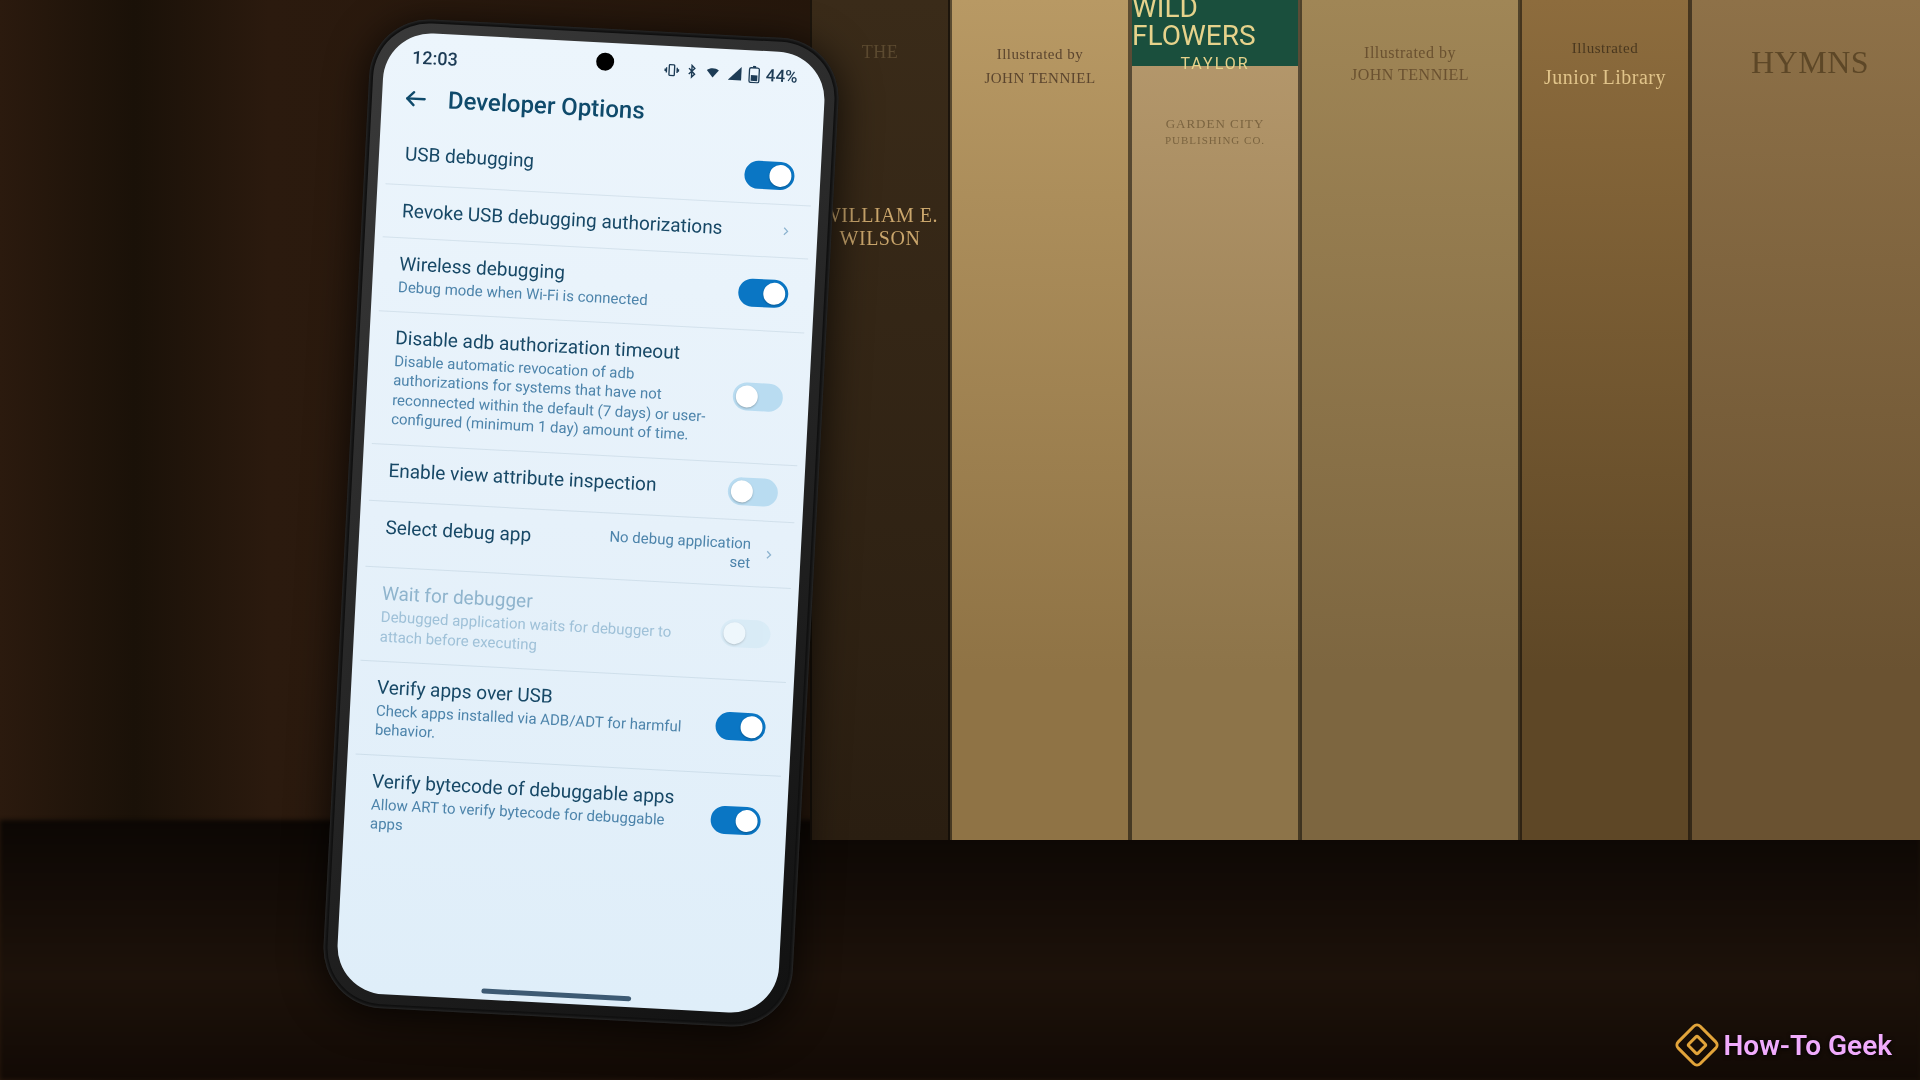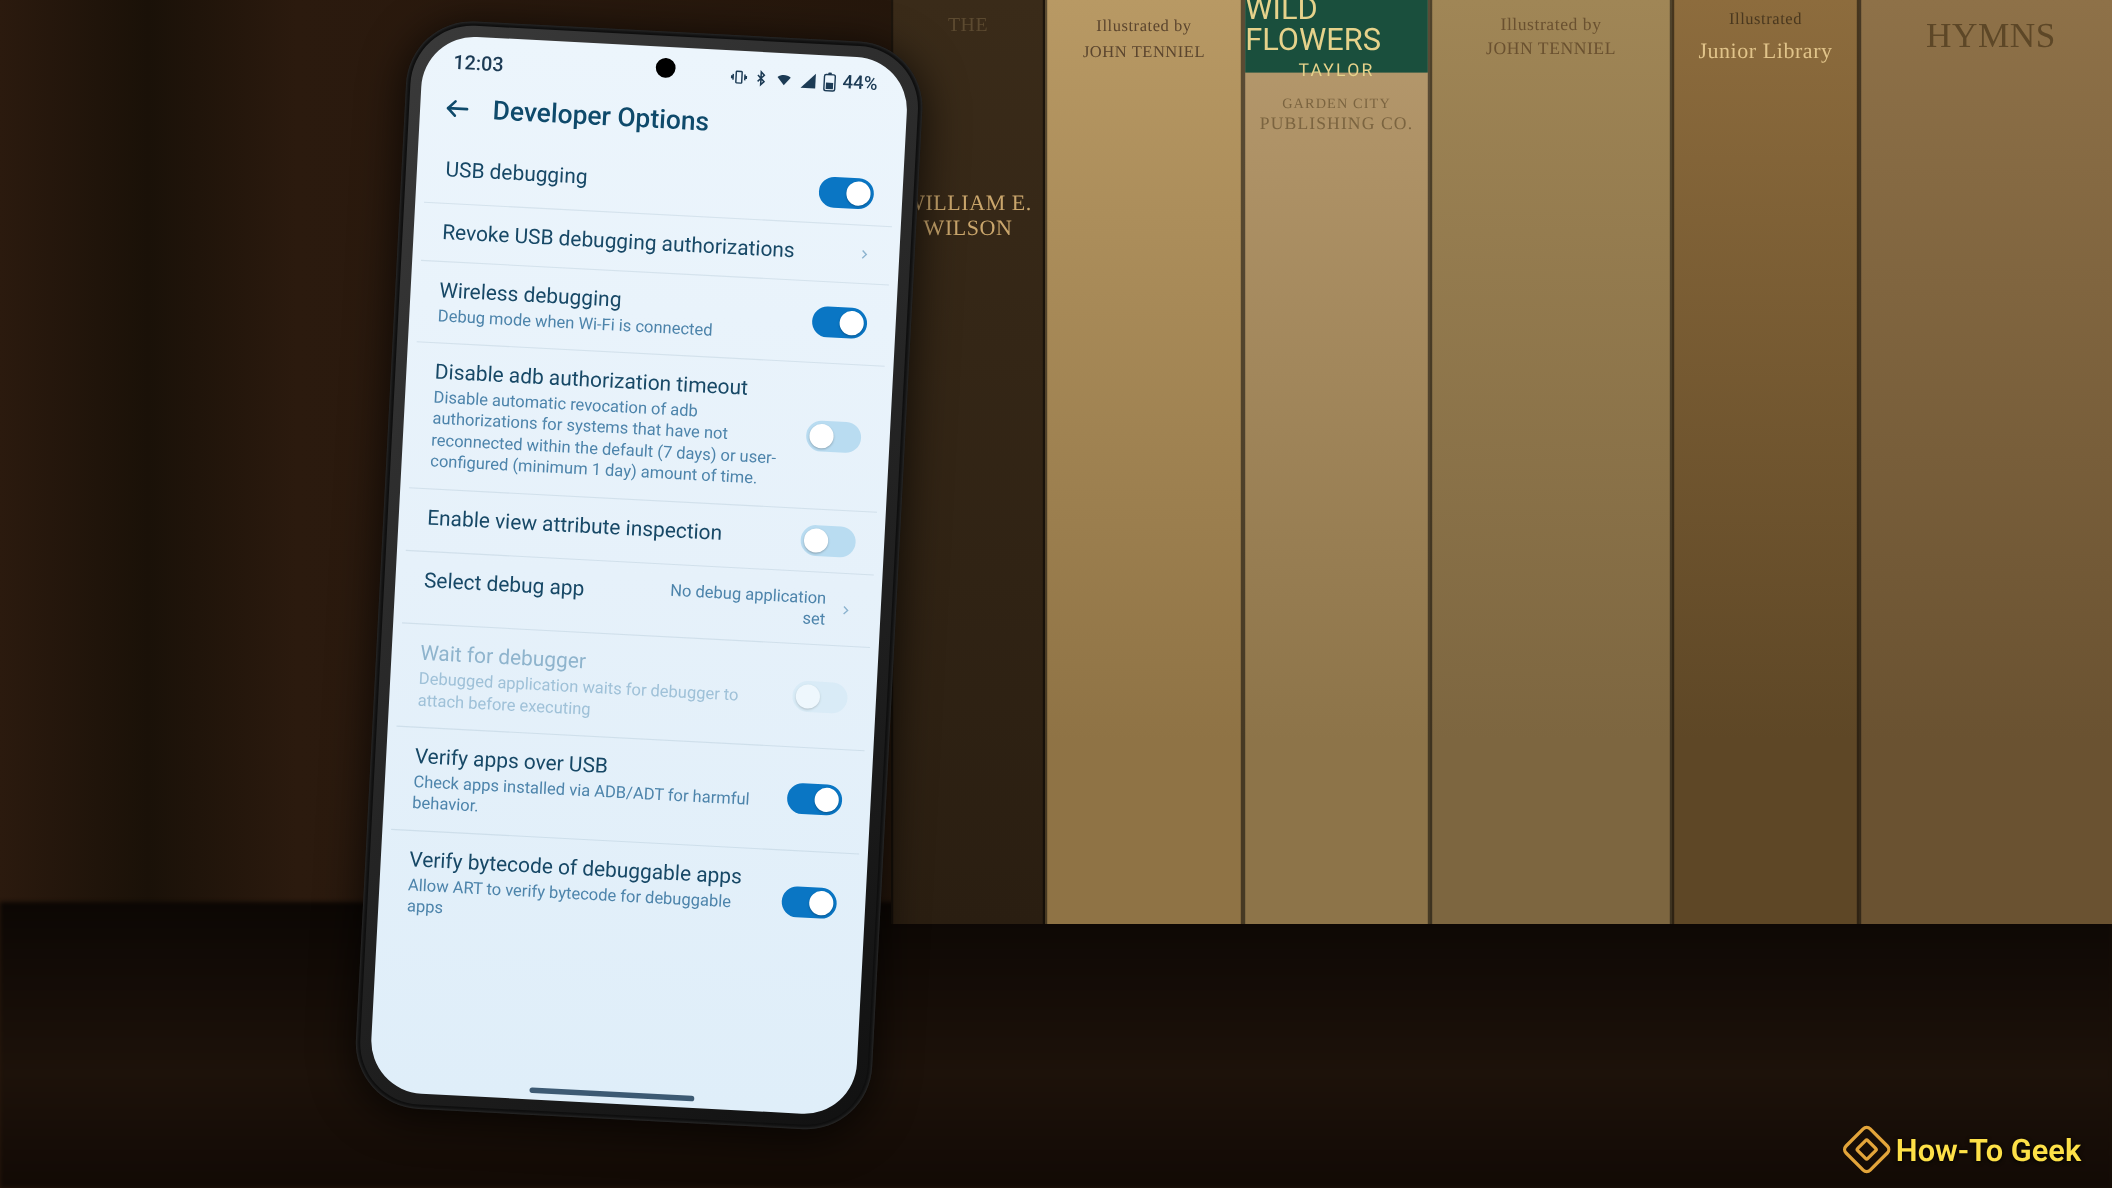--- a/index.html
+++ b/index.html
@@ -9,38 +9,38 @@
   
   .bg-shelf { position: absolute; inset: 0; background: linear-gradient(90deg,#2b1a0e 0%,#1a1108 7%,#2b1a0e 14%,#1a1108 100%); }
   .bg-shelf::before { content:""; position:absolute; left:0; right:0; bottom:0; height:260px; background:linear-gradient(#0c0704,#1d120a 60%,#120a05); filter:blur(2px);}
   .book { position:absolute; bottom:240px; top:0; border-left:2px solid rgba(0,0,0,.5); border-right:2px solid rgba(0,0,0,.5); }
   .b1 { left:810px; width:140px; background:linear-gradient(#3a2b19,#2a1e11); }
   .b2 { left:950px; width:180px; background:linear-gradient(#b89964,#8f7345 80%); }
   .b3 { left:1130px;width:170px; background:linear-gradient(#b79a6e,#8d7449 80%); }
   .b4 { left:1300px;width:220px; background:linear-gradient(#a08656,#7d6640 80%); }
   .b5 { left:1520px;width:170px; background:linear-gradient(#8d6c3d,#5e4726 80%); }
   .b6 { left:1690px;width:240px; background:linear-gradient(#8e7148,#6a5231 80%); }
-  .spine-label { position:absolute; left:8px; right:8px; font-family:Georgia,serif; text-align:center; letter-spacing:.5px; }
+  .spine-label { position:absolute; left:8px; right:8px; font-family:Georgia,serif; text-align:center; letter-spacing:.5px;margin-top:30px; }
   .b1 .spine-label.t1 { top:12px; color:#5c4a30; font-size:18px; }
   .b1 .spine-label.t2 { top:42px; color:#d6b77e; font-size:28px; font-style:italic; line-height:1.05; }
   .b1 .spine-label.t3 { top:174px; color:#caa66c; font-size:20px; font-variant:small-caps;}
   .b2 .spine-label.t1 { top:16px; color:#5b452e; font-size:15px; }
   .b2 .spine-label.t2 { top:40px; color:#5b452e; font-size:15px; }
   .b2 .spine-panel { position:absolute; top:66px; left:10px; right:10px; height:70px; background:#643926; border:2px solid #2e1b10; display:flex; align-items:center; justify-content:center; color:#e8cfa6; font-size:20px; }
   .b3 .spine-panel1 { position:absolute; top:0; left:0; right:0; height:66px; background:#1a4f3d; color:#e6d28b; display:flex; flex-direction:column; align-items:center; justify-content:center; font-size:28px; line-height:1; }
   .b3 .spine-panel1 small{ font-size:16px; letter-spacing:2px; margin-top:6px; }
   .b3 .spine-label.pub { top:86px; color:#7b6440; font-size:13px; letter-spacing:1px; }
-  .b3 .spine-label.pub2{ top:104px; color:#7b6440; font-size:16px; letter-spacing:1px; }
+  .b3 .spine-label.pub2{ top:104px; color:#7b6440; font-size:11px; letter-spacing:1px; }
   .b4 .spine-label.t1 { top:14px; color:#6a5130; font-size:16px; }
   .b4 .spine-label.t2 { top:36px; color:#6a5130; font-size:16px; }
   .b5 .spine-label.t1 { top:10px; color:#4a381f; font-size:15px; }
   .b5 .spine-label.t2 { top:36px; color:#e1c48a; font-size:20px; }
   .b6 .spine-label.t1 { top:14px; color:#5d4727; font-size:32px; font-family:Georgia,serif;}
 
-  .watermark { position:absolute; right:28px; bottom:18px; display:flex; align-items:center; gap:10px; color:#fde047; font-weight:600; font-size:28px; text-shadow:0 1px 4px #000; }
+  .watermark { position:absolute; right:28px; bottom:18px; display:flex; align-items:center; gap:10px; color:#f0abfc; font-weight:600; font-size:28px; text-shadow:0 1px 4px #000; }
   .watermark .logo { width:34px; height:34px; border:3px solid #e2a43a; transform:rotate(45deg); border-radius:6px; position:relative; }
   .watermark .logo::before{content:"";position:absolute;inset:6px;border:3px solid #e2a43a;border-radius:3px;}
 
   
   .phone { position:absolute; left:346px; top:28px; width:470px; height:990px; transform:rotate(3deg); transform-origin:center center; }
   .phone-body { position:absolute; inset:0; background:#0d0d0d; border-radius:60px; box-shadow: 0 6px 40px rgba(0,0,0,.75), inset 0 0 4px #444; }
   .phone-body::after{content:"";position:absolute;inset:4px;border-radius:56px;background:linear-gradient(135deg,#3a3a3a,#111);}
   .screen { position:absolute; left:14px; right:14px; top:14px; bottom:14px; border-radius:48px; background:linear-gradient(180deg,#ecf5fc 0%,#e6f1fa 50%,#dfeef9 100%); overflow:hidden; }
   .camera-hole { position:absolute; top:10px; left:50%; transform:translateX(-50%); width:18px; height:18px; border-radius:50%; background:#000; z-index:50;}
   .nav-pill { position:absolute; bottom:6px; left:50%; transform:translateX(-50%); width:150px; height:5px; border-radius:3px; background:#3d5a73; z-index:50;}

